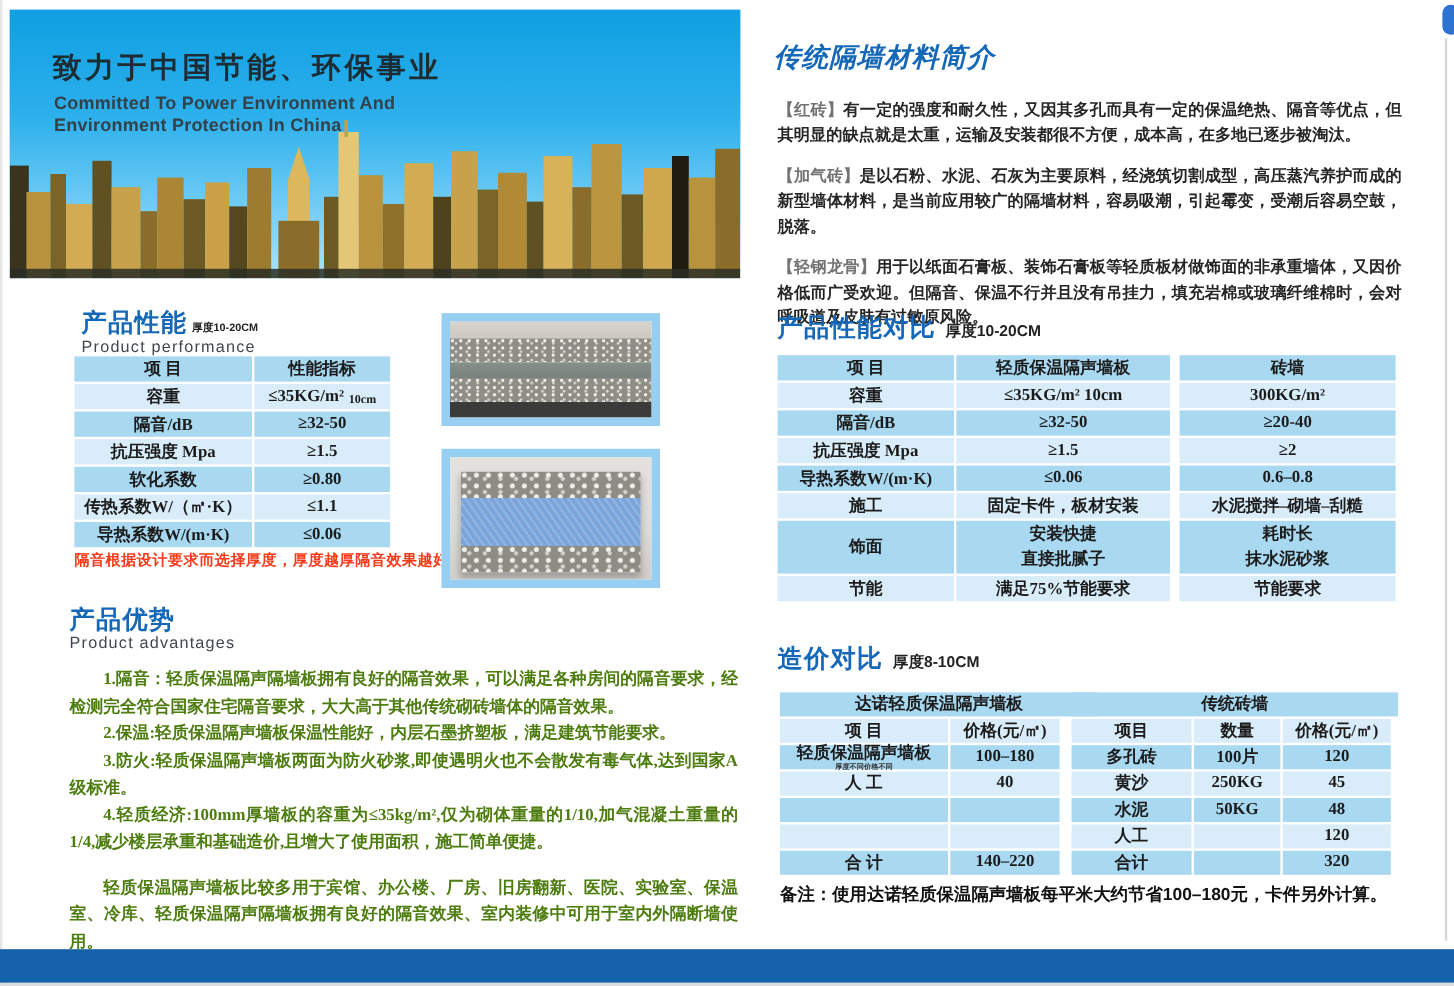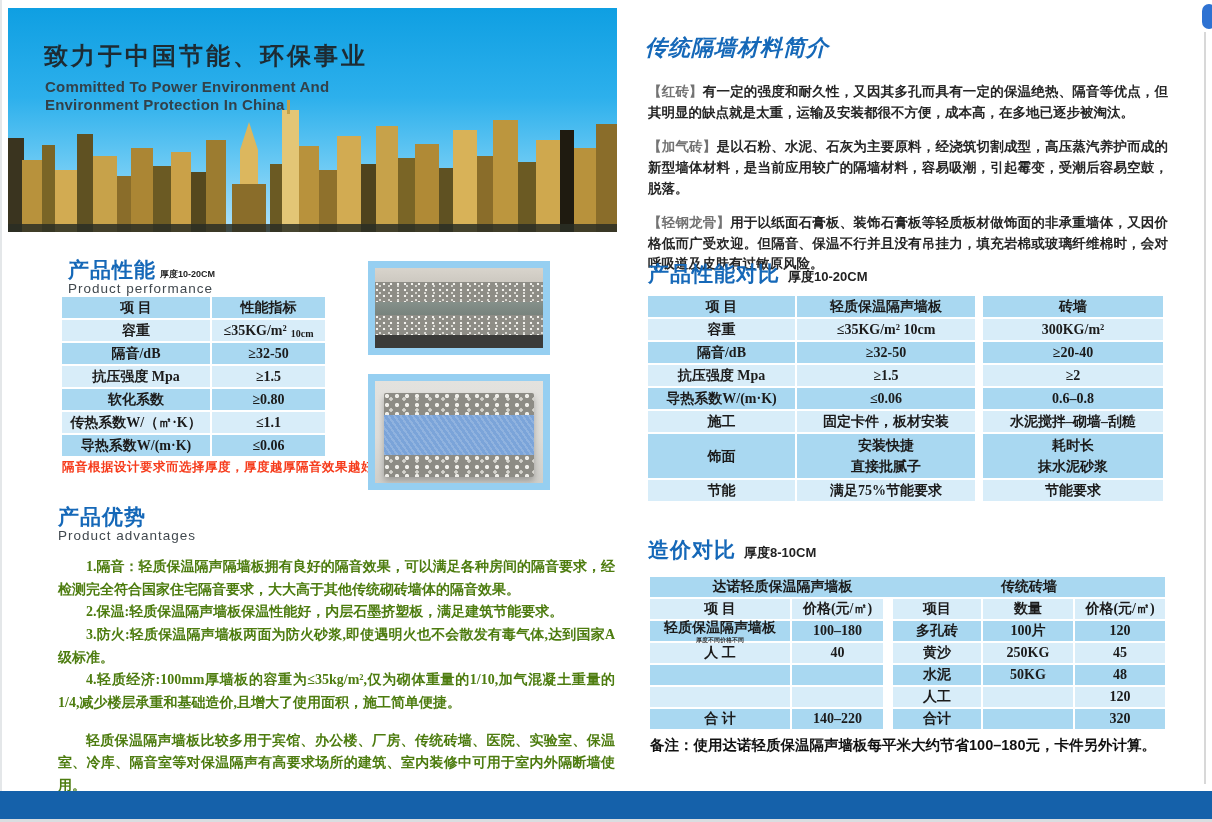--- a/index.html
+++ b/index.html
@@ -88,22 +88,22 @@
   .comp .tall > div { height:44px; white-space:pre-line; line-height:1.5; }
 
   
   .costL { position:absolute; left:650px; top:577px; }
   .costR { position:absolute; left:893px; top:577px; }
   .costL .trow > div, .costR .trow > div { height:20px; }
   .costL .hspan { width:265px; }
   .costL .c1 { width:140px; margin-right:2px; flex-direction:column; justify-content:center; }
   .costL .c2 { width:91px; }
   .costR .hspan { width:272px; }
-  .costR .c1 { width:88px; margin-right:2px; }
-  .costR .c2 { width:90px; margin-right:2px; }
+  .costR .c1 { width:100px; margin-right:2px; }
+  .costR .c2 { width:72px; margin-right:2px; }
   .costR .c3 { width:90px; }
   .micro { font-size:6px; line-height:6px; font-weight:700; color:#333; }
   .unit-hdr { font-size:13px; }
 
   .remark { position:absolute; left:650px; top:736px; font-size:14.5px; font-weight:700; color:#111; }
 
   .abs { position:absolute; }
 </style>
 </head>
 <body>
@@ -215,21 +215,21 @@
   <div class="abs sec-title" style="left:58px;top:505px;">
     <span>产品优势</span>
     <div class="sec-sub">Product advantages</div>
   </div>
 
   <div class="adv-text">
     <p>1.隔音：轻质保温隔声隔墙板拥有良好的隔音效果，可以满足各种房间的隔音要求，经检测完全符合国家住宅隔音要求，大大高于其他传统砌砖墙体的隔音效果。</p>
     <p>2.保温:轻质保温隔声墙板保温性能好，内层石墨挤塑板，满足建筑节能要求。</p>
     <p>3.防火:轻质保温隔声墙板两面为防火砂浆,即使遇明火也不会散发有毒气体,达到国家A级标准。</p>
     <p>4.轻质经济:100mm厚墙板的容重为≤35kg/m²,仅为砌体重量的1/10,加气混凝土重量的1/4,减少楼层承重和基础造价,且增大了使用面积，施工简单便捷。</p>
-    <p class="gap">轻质保温隔声墙板比较多用于宾馆、办公楼、厂房、传统砖墙、医院、实验室、保温室、冷库、隔音室等对保温隔声有高要求场所的建筑、室内装修中可用于室内外隔断墙使用。</p>
+    <p class="gap">轻质保温隔声墙板比较多用于宾馆、办公楼、厂房、旧房翻新、医院、实验室、保温室、冷库、轻质保温隔声隔墙板拥有良好的隔音效果、室内装修中可用于室内外隔断墙使用。</p>
   </div>
 
   <div class="abs sec-title" style="left:645px;top:36px;font-size:22px;font-style:italic;">
     <span>传统隔墙材料简介</span>
   </div>
 
   <div class="intro-text">
     <p><span class="rlabel">【红砖】</span><span>有一定的强度和耐久性，又因其多孔而具有一定的保温绝热、隔音等优点，但其明显的缺点就是太重，运输及安装都很不方便，成本高，在多地已逐步被淘汰。</span></p>
     <p><span class="rlabel">【加气砖】</span><span>是以石粉、水泥、石灰为主要原料，经浇筑切割成型，高压蒸汽养护而成的新型墙体材料，是当前应用较广的隔墙材料，容易吸潮，引起霉变，受潮后容易空鼓，脱落。</span></p>
     <p><span class="rlabel">【轻钢龙骨】</span><span>用于以纸面石膏板、装饰石膏板等轻质板材做饰面的非承重墙体，又因价格低而广受欢迎。但隔音、保温不行并且没有吊挂力，填充岩棉或玻璃纤维棉时，会对呼吸道及皮肤有过敏原风险。</span></p>

